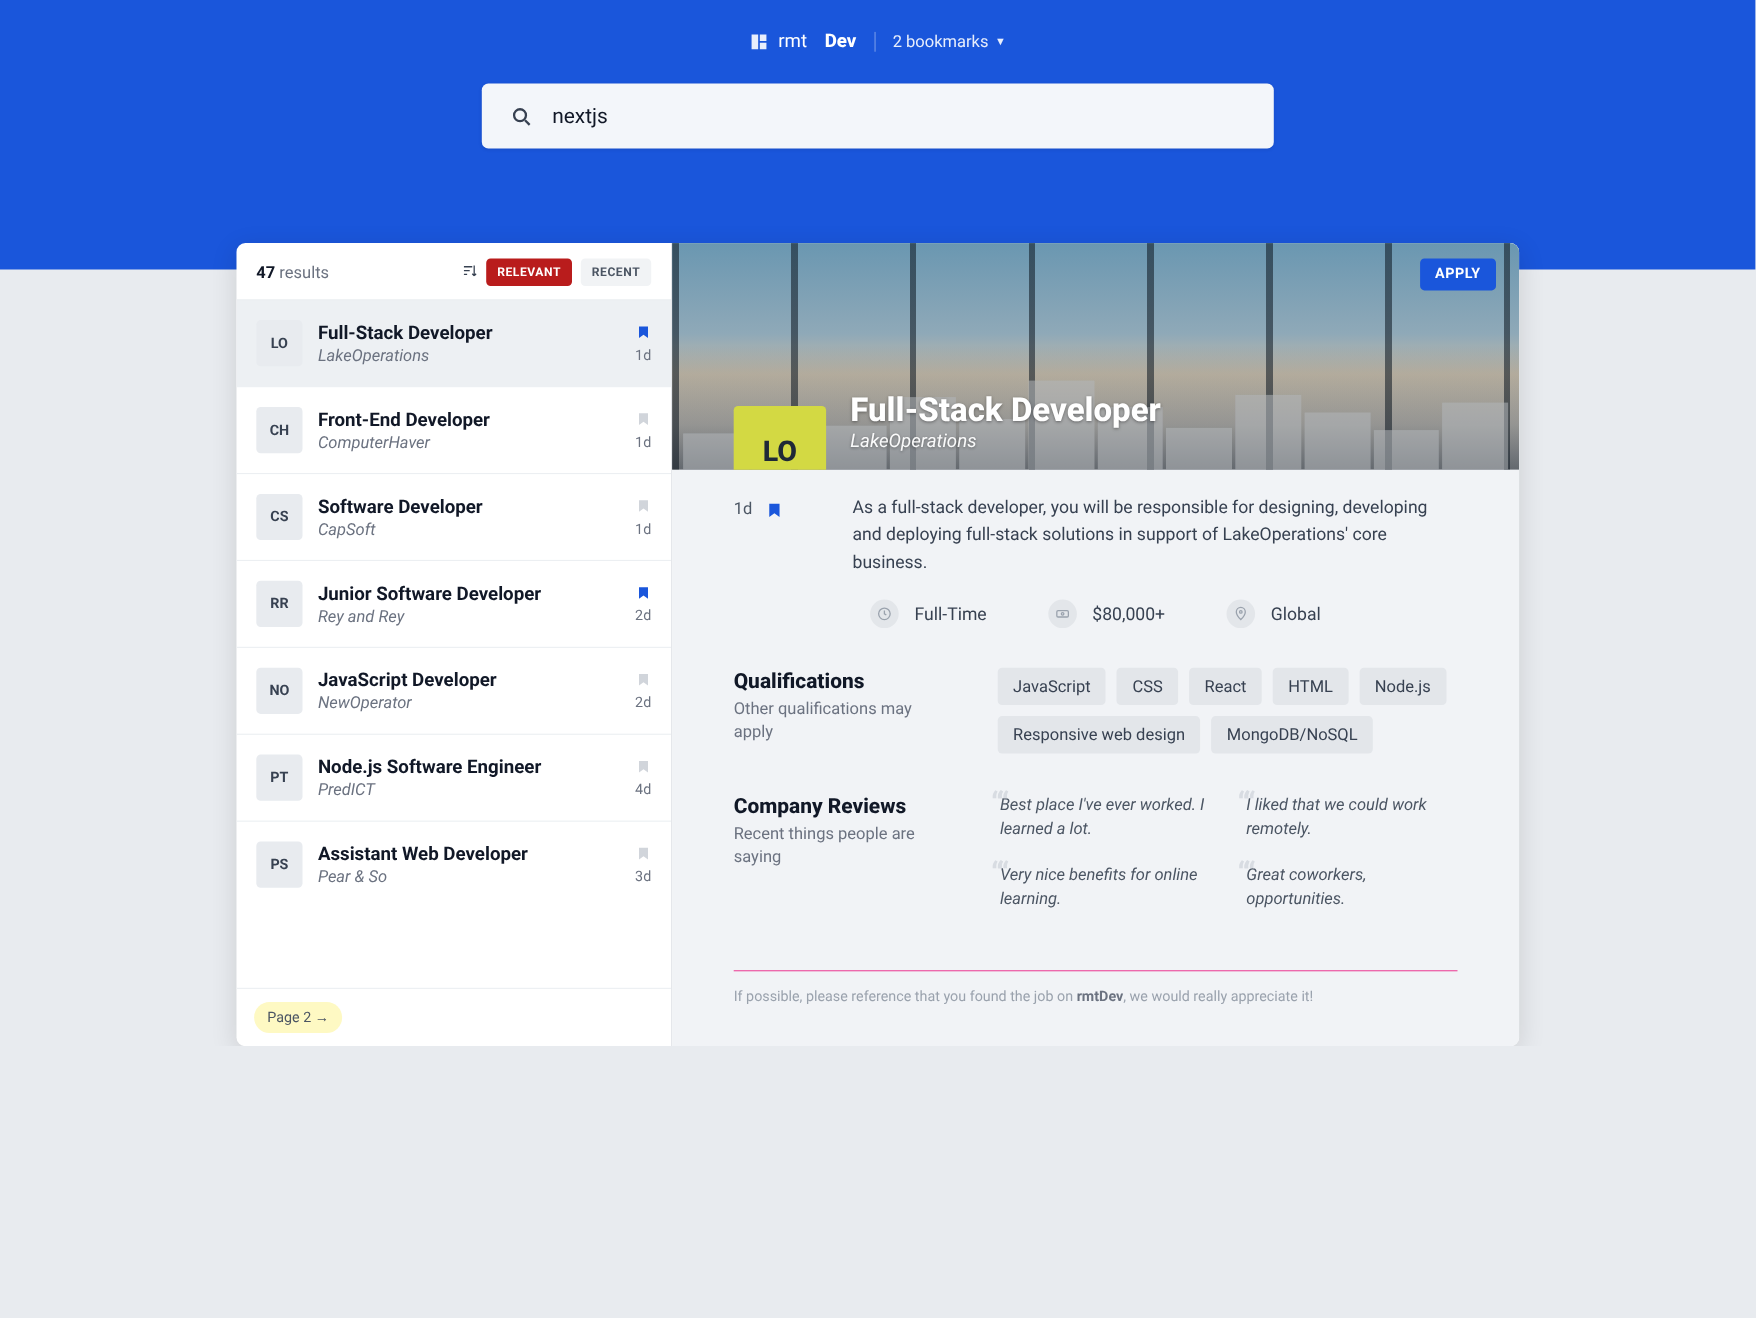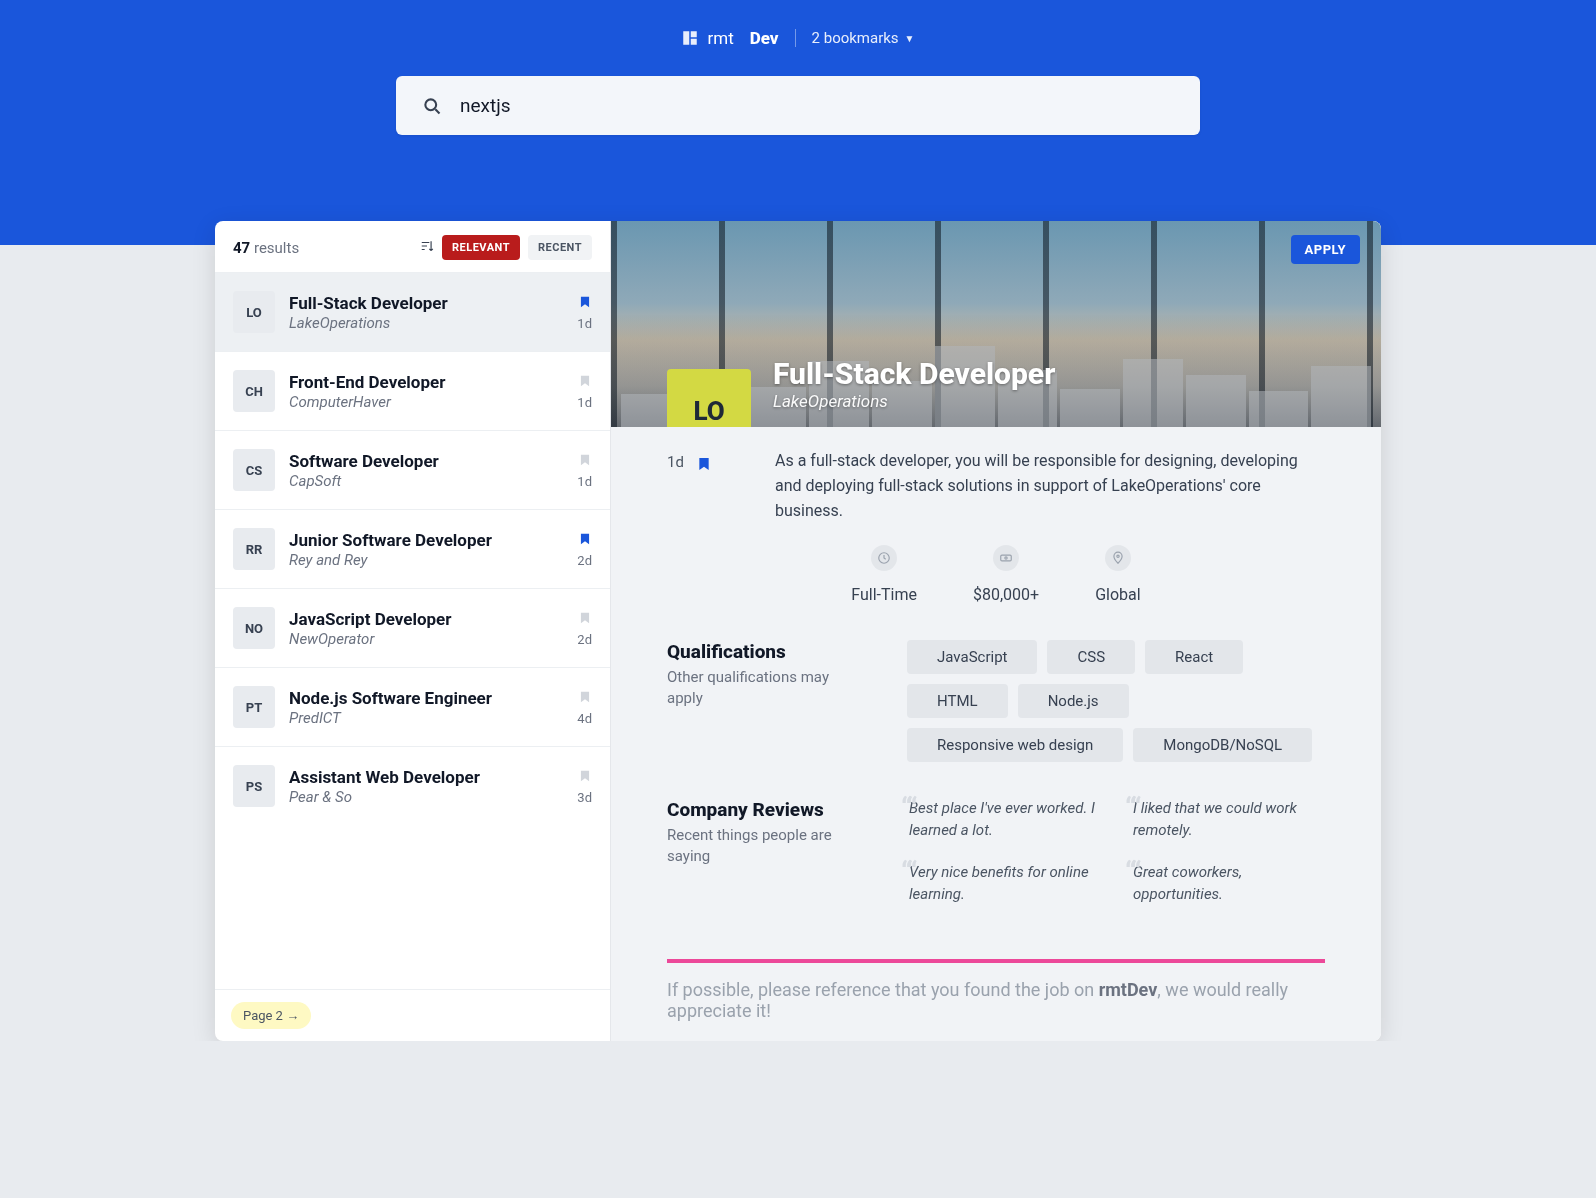--- a/index.html
+++ b/index.html
@@ -32,21 +32,21 @@
     width: 1px; height: 18px; background: rgba(255,255,255,0.4);
   }
   .bookmarks-btn {
     color: rgba(255,255,255,0.9);
     font-size: 15px;
     display: flex; align-items: center; gap: 6px;
     cursor: pointer;
   }
   .caret-down { font-size: 10px; }
   .search-wrap {
-    width: 804px;
+    width: 720px;
     margin: 28px auto 0;
     background: #f3f6fa;
     border-radius: 6px;
     display: flex; align-items: center;
     padding: 18px 26px;
     gap: 18px;
     box-shadow: 0 1px 3px rgba(0,0,0,0.08);
   }
   .search-icon { width: 20px; height: 20px; color: #374151; flex-shrink: 0; }
   .search-input {
@@ -166,51 +166,51 @@
 
   .detail-body { padding: 22px 56px 22px 56px; }
   .summary-row { display:flex; gap:24px; align-items:flex-start; }
   .summary-meta { width:84px; display:flex; align-items:center; gap:12px; margin-top:4px; }
   .summary-age { font-size:15px; color:#4b5563; }
   .summary-text { flex:1; font-size:16px; line-height:1.55; color:#374151; }
 
   .info-chips {
     margin-top:22px; display:flex; gap:56px; justify-content:center;
   }
-  .chip { display:flex; align-items:center; gap:14px;flex-direction:column; }
+  .chip { display:flex; align-items:center; gap:14px; }
   .chip-icon {
     width:26px; height:26px; border-radius:50%; background:#e3e6ea;
     display:flex; align-items:center; justify-content:center;
     color:#9aa2ad; font-size:12px;
   }
   .chip-text { font-size:16px; color:#374151; }
 
   .section { display:flex; gap:40px; margin-top:36px; }
   .section-head { width: 200px; }
   .section-title { font-size:19px; font-weight:800; color:#111827; }
   .section-sub { font-size:15px; color:#6b7280; margin-top:4px; line-height:1.4; }
   .tags { flex:1; display:flex; flex-wrap:wrap; gap:10px; align-content:flex-start; }
   .tag {
-    background:#e3e6ea; color:#374151; padding:8px 30px;
+    background:#e3e6ea; color:#374151; padding:8px 14px;
     border-radius:4px; font-size:15px;
   }
   .reviews { flex:1; display:grid; grid-template-columns:1fr 1fr; gap:20px 30px; }
   .review {
     font-style:italic; color:#4b5563; font-size:15px; line-height:1.45;
     position:relative; padding-left:2px;
   }
   .review::before {
     content:"\201C\201C"; position:absolute; left:-6px; top:-10px;
     font-size:28px; color:#d8dce2; font-style:normal; letter-spacing:-6px;
     font-weight: 800;
   }
 
   .footnote {
-    border-top:4px solid #ec4899; margin:32px 56px 0; padding:16px 0 20px;
-    font-size:18px; color:#9aa2ad;
+    border-top:1px solid #ec4899; margin:32px 56px 0; padding:16px 0 20px;
+    font-size:13px; color:#9aa2ad;
   }
   .footnote .brand { font-weight:700; color:#6b7280; }
 </style>
 </head>
 <body>
 
 <div class="header">
   <div class="header-top">
     <div class="logo-wrap">
       <span class="logo-icon">

